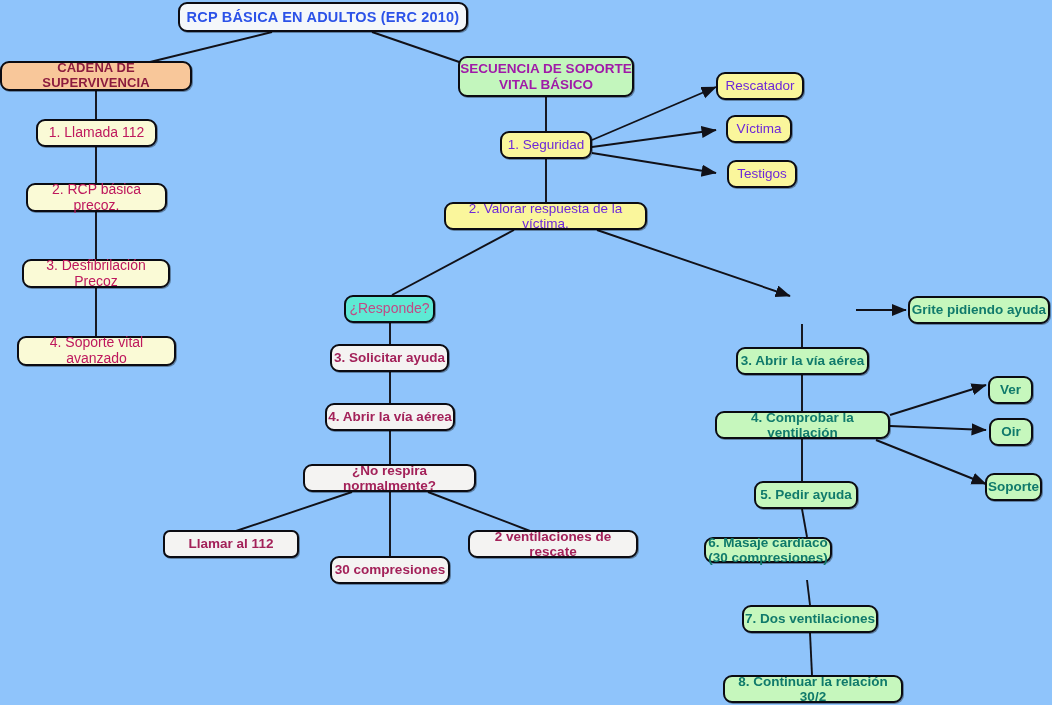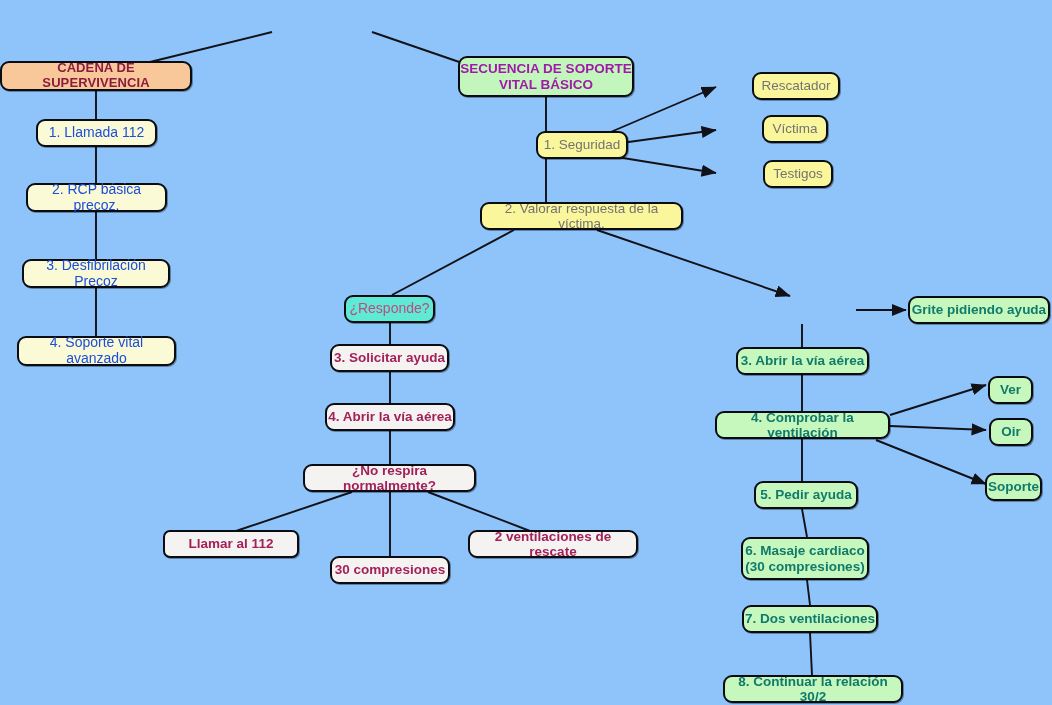--- a/index.html
+++ b/index.html
@@ -53,36 +53,35 @@
   }
   .n-chain-head {
     background: #f8c79a;
     color: #8c1c3e;
     font-weight: bold;
     font-size: 13px;
     letter-spacing: 0.1px;
   }
   .n-chain {
     background: #fafad6;
-    color: #1d4ed8;
+    color: #be185d;
     font-weight: normal;
     font-size: 14px;
   }
   .n-seq-head {
     background: #c3f6bd;
     color: #a01aa8;
     font-weight: bold;
     font-size: 13.5px;
   }
   .n-yellow {
     background: #faf69c;
-    color: #737373;
-    font-weight: normal;
-    font-size: 13.5px;
-    margin-left: 36px;
+    color: #6d28d9;
+    font-weight: normal;
+    font-size: 13.5px;
   }
   .n-white {
     background: #f4f3f2;
     color: #a32159;
     font-weight: bold;
     font-size: 13.5px;
   }
   .n-white-plain {
     background: #5eead4;
     color: #c04a86;
@@ -148,20 +147,21 @@
       <line x1="802" y1="509" x2="807" y2="537"></line>
       <line x1="807" y1="580" x2="810" y2="605"></line>
       <line x1="810" y1="633" x2="812" y2="675"></line>
 
       <line x1="890" y1="415" x2="986" y2="385" marker-end="url(#arrow)"></line>
       <line x1="890" y1="426" x2="986" y2="430" marker-end="url(#arrow)"></line>
       <line x1="876" y1="440" x2="986" y2="484" marker-end="url(#arrow)"></line>
     </g>
   </svg>
 
+  <div class="node n-title" style="left:178px; top:2px; width:290px; height:30px;">RCP BÁSICA EN ADULTOS (ERC 2010)</div>
 
   <div class="node n-chain-head" style="left:0px; top:61px; width:192px; height:30px;">CADENA DE SUPERVIVENCIA</div>
 
   <div class="node n-chain" style="left:36px; top:119px; width:121px; height:28px;">1. Llamada 112</div>
 
   <div class="node n-chain" style="left:26px; top:183px; width:141px; height:29px;">2. RCP básica precoz.</div>
 
   <div class="node n-chain" style="left:22px; top:259px; width:148px; height:29px;">3. Desfibrilación Precoz</div>
 
   <div class="node n-chain" style="left:17px; top:336px; width:159px; height:30px;">4. Soporte vital avanzado</div>
@@ -201,20 +201,20 @@
   <div class="node n-green" style="left:715px; top:411px; width:175px; height:28px;">4. Comprobar la ventilación</div>
 
   <div class="node n-green" style="left:988px; top:376px; width:45px; height:28px;">Ver</div>
 
   <div class="node n-green" style="left:989px; top:418px; width:44px; height:28px;">Oir</div>
 
   <div class="node n-green" style="left:985px; top:473px; width:57px; height:28px;">Soporte</div>
 
   <div class="node n-green" style="left:754px; top:481px; width:104px; height:28px;">5. Pedir ayuda</div>
 
-  <div class="node n-green" style="left:741px; top:537px; width:128px; height:43px;">6. Masaje cardiaco
+  <div class="node n-green" style="left:704px; top:537px; width:128px; height:26px;">6. Masaje cardiaco
 (30 compresiones)</div>
 
   <div class="node n-green" style="left:742px; top:605px; width:136px; height:28px;">7. Dos ventilaciones</div>
 
   <div class="node n-green" style="left:723px; top:675px; width:180px; height:28px;">8. Continuar la relación 30/2</div>
 
 </div>
 
 </body></html>

